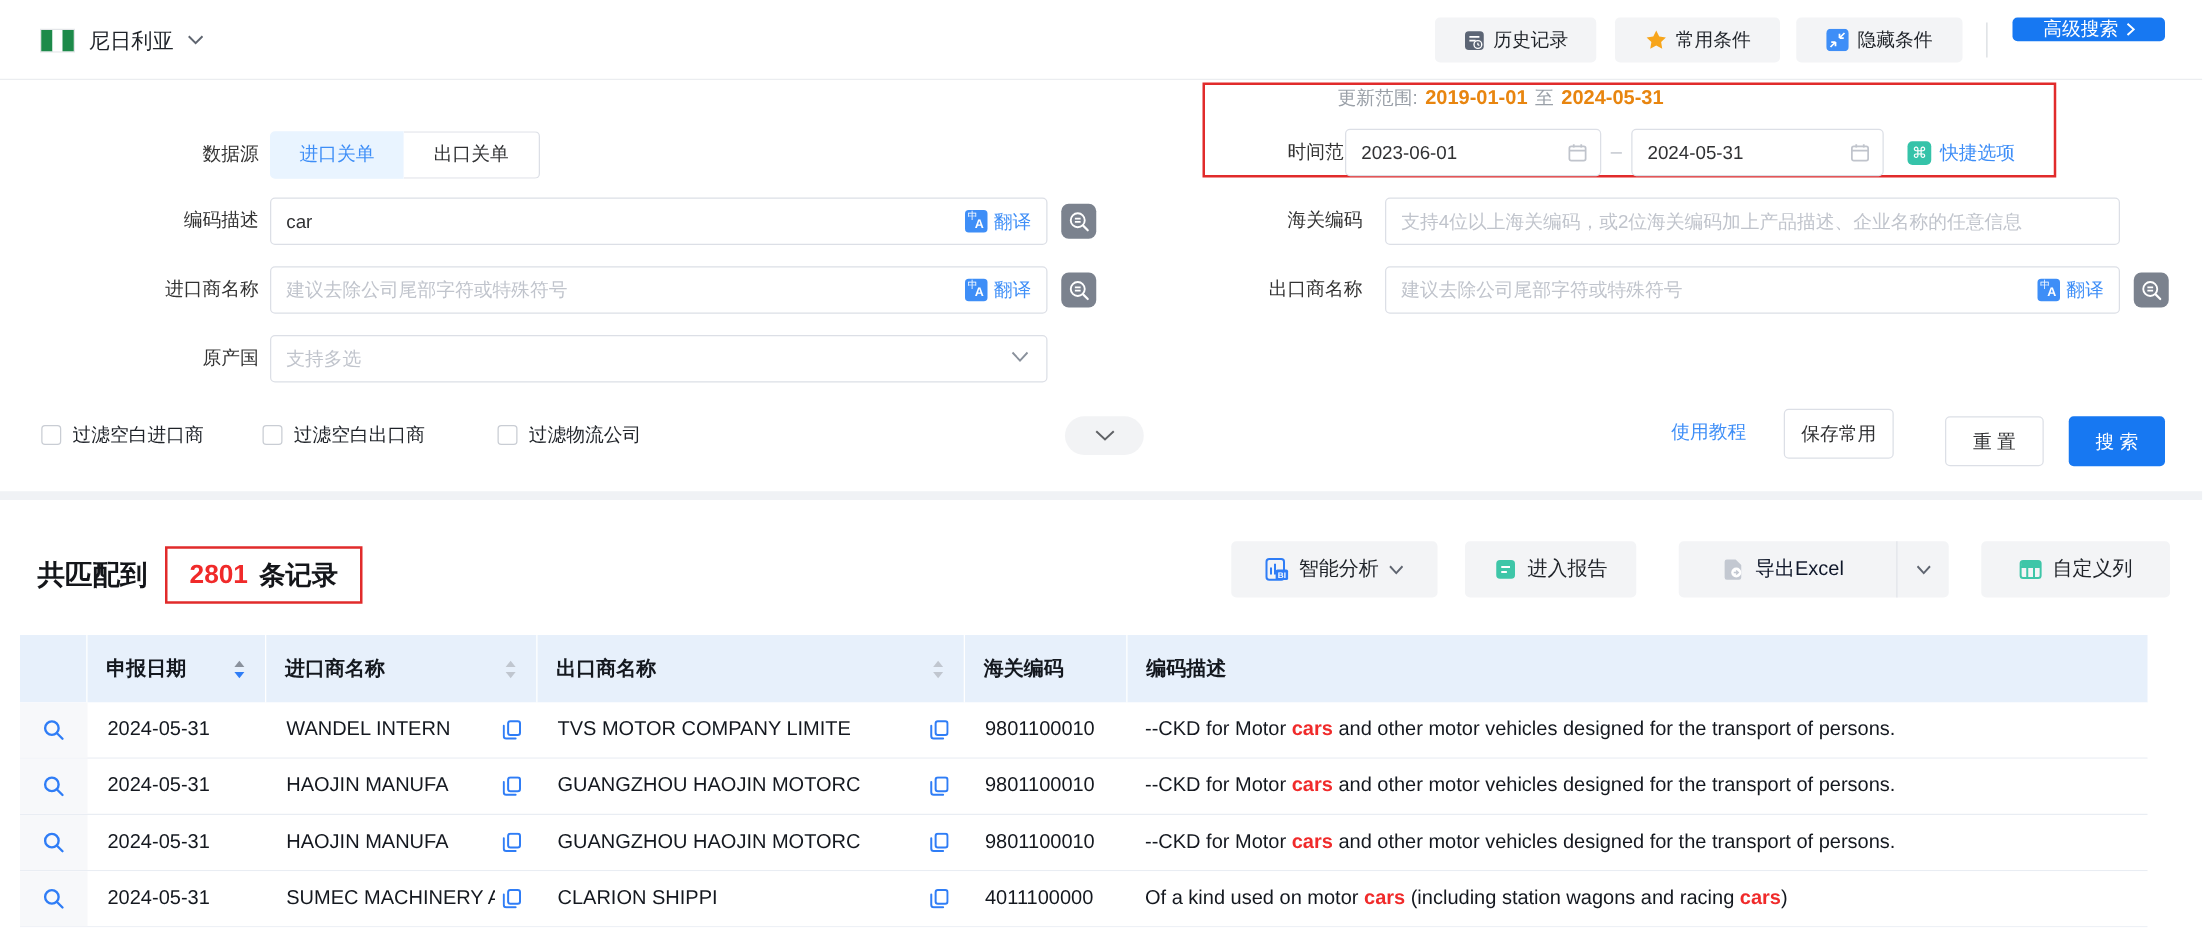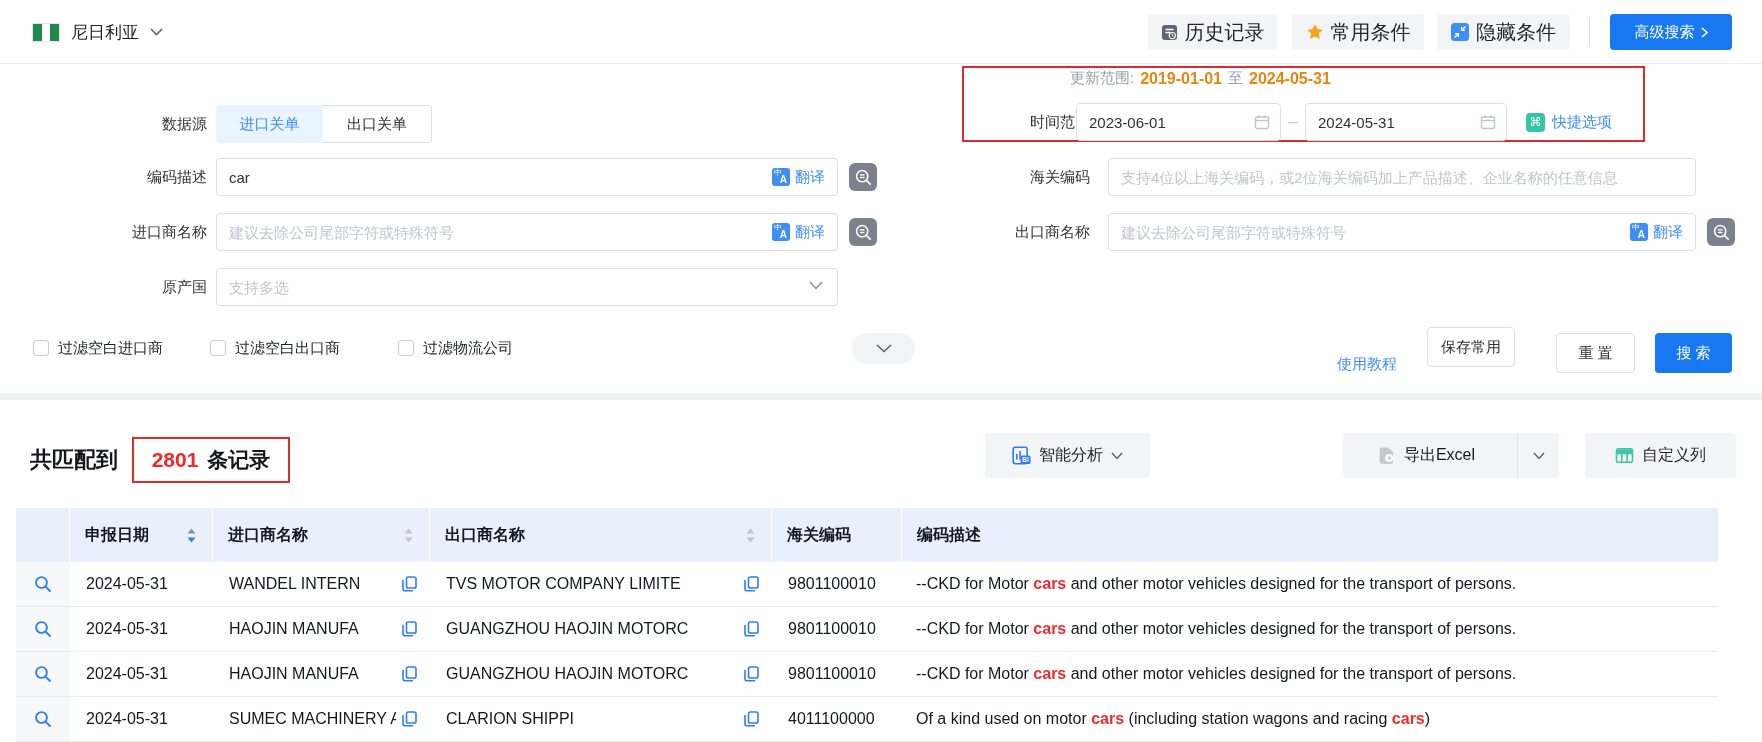--- a/index.html
+++ b/index.html
@@ -6,23 +6,23 @@
   body{background:#fff;}
   #app{position:relative;width:1762px;height:742px;overflow:hidden;background:#fff;
        font-family:"Liberation Sans","DejaVu Sans",sans-serif;color:#303133;}
   
   .topbar{position:absolute;left:0;top:0;width:1762px;height:64px;background:#fff;border-bottom:1px solid #ebedf0;}
   .country{position:absolute;left:32px;top:20px;height:24px;display:flex;align-items:center;gap:11px;cursor:pointer;}
   .flag{width:28px;height:19px;display:flex;border:1px solid #e3e5e8;}
   .flag i{flex:1;}
   .country-name{font-size:17px;color:#1f2329;}
   .hbtn{position:absolute;top:14px;height:36px;background:#f3f4f6;border-radius:4px;display:flex;
-        align-items:center;justify-content:center;gap:7px;font-size:20px;color:#1f2329;cursor:pointer;}
+        align-items:center;justify-content:center;gap:7px;font-size:15px;color:#1f2329;cursor:pointer;}
   .vdiv{position:absolute;left:1589px;top:18px;width:1px;height:28px;background:#d8dbe0;}
-  .adv-btn{position:absolute;left:1610px;top:14px;width:122px;height:36px;background:#1778f2;color:#fff;
+  .adv-btn{position:absolute;left:1610px;top:14px;width:122px;height:19px;background:#1778f2;color:#fff;
            border-radius:4px;display:flex;align-items:center;justify-content:center;gap:6px;font-size:15px;cursor:pointer;}
   
   .flabel{position:absolute;width:160px;height:38px;line-height:38px;font-size:15px;color:#333;text-align:right;}
   .tabs{position:absolute;left:216px;top:105px;display:flex;height:38px;cursor:pointer;}
   .tab{height:38px;line-height:36px;text-align:center;font-size:15px;border:1px solid #dcdfe6;background:#fff;color:#303133;}
   .tab.active{background:#e9f4ff;border-color:#e9f4ff;color:#3e8ef7;border-radius:4px 0 0 4px;}
   .tab.right{border-radius:0 4px 4px 0;border-left:none;}
   .inp{position:absolute;height:38px;border:1px solid #dcdfe6;border-radius:4px;background:#fff;display:flex;align-items:center;}
   .inp input{border:none;outline:none;flex:1;min-width:0;font-size:15px;color:#303133;padding:0 12px;background:transparent;font-family:inherit;}
   .inp input::placeholder{color:#c0c4cc;}
@@ -250,21 +250,21 @@
   </div>
   <div class="cb-item" style="left:386px;padding-left:12px;">
     <span class="cb"></span>
     <span>过滤物流公司</span>
   </div>
   <div class="pill">
     <svg width="16" height="9" viewBox="0 0 16 9">
       <polyline points="1,1 8,7.5 15,1" fill="none" stroke="#606266" stroke-width="1.6"></polyline>
     </svg>
   </div>
-  <div class="link" style="left:1337px;top:344px;font-family:Liberation Serif, serif;">使用教程</div>
+  <div class="link" style="left:1337px;top:325px;font-family:Liberation Serif, serif;">使用教程</div>
   <div class="btn outline" style="left:1427px;top:327px;width:88px;">保存常用</div>
   <div class="btn outline" style="left:1556px;top:333px;width:79px;">重 置</div>
   <div class="btn primary" style="left:1655px;top:333px;width:77px;">搜 索</div>
 
   <div class="sect-div"></div>
 
   <div class="summary-prefix">共匹配到</div>
   <div class="summary-box">
     <span class="summary-count">2801</span>
     <span>条记录</span>
@@ -275,20 +275,28 @@
       <rect x="1.2" y="1.2" width="14" height="16.5" rx="2.2" fill="none" stroke="#2f7df6" stroke-width="1.6"></rect>
       <line x1="4.8" y1="8" x2="4.8" y2="13.5" stroke="#2f7df6" stroke-width="1.6"></line>
       <line x1="8" y1="5" x2="8" y2="13.5" stroke="#2f7df6" stroke-width="1.6"></line>
       <rect x="8.5" y="9.5" width="10" height="8.5" rx="1.5" fill="#2f7df6"></rect>
       <text x="13.5" y="16" font-size="6.5" fill="#fff" text-anchor="middle" font-weight="bold" font-family="Liberation Sans, sans-serif">BI</text>
     </svg>
     <span>智能分析</span>
     <svg width="12" height="8" viewBox="0 0 12 8">
       <polyline points="1,1 6,6.5 11,1" fill="none" stroke="#5f6570" stroke-width="1.5"></polyline>
     </svg>
+  </div>
+  <div class="tbtn" style="left:1172px;width:137px;">
+    <svg width="19" height="19" viewBox="0 0 19 19">
+      <rect x="2" y="2" width="15" height="15" rx="3" fill="#3ec6a8"></rect>
+      <line x1="6" y1="7.5" x2="13" y2="7.5" stroke="#fff" stroke-width="1.6"></line>
+      <line x1="6" y1="11.5" x2="10.5" y2="11.5" stroke="#fff" stroke-width="1.6"></line>
+    </svg>
+    <span>进入报告</span>
   </div>
   <div class="tbtn" style="left:1343px;width:216px;padding:0;">
     <span class="exp-main">
       <svg width="19" height="19" viewBox="0 0 19 19">
         <path d="M4.5 1.5h7l4.5 4.5v10a1.8 1.8 0 0 1-1.8 1.8H4.5a1.8 1.8 0 0 1-1.8-1.8V3.3a1.8 1.8 0 0 1 1.8-1.8z" fill="#c3c8d1"></path>
         <circle cx="12" cy="12" r="4" fill="#fff"></circle>
         <path d="M10 12h3.4m-1.5-1.6 1.7 1.6-1.7 1.6" stroke="#c3c8d1" stroke-width="1.2" fill="none"></path>
       </svg>
       <span class="dis">导出Excel</span>
     </span>

